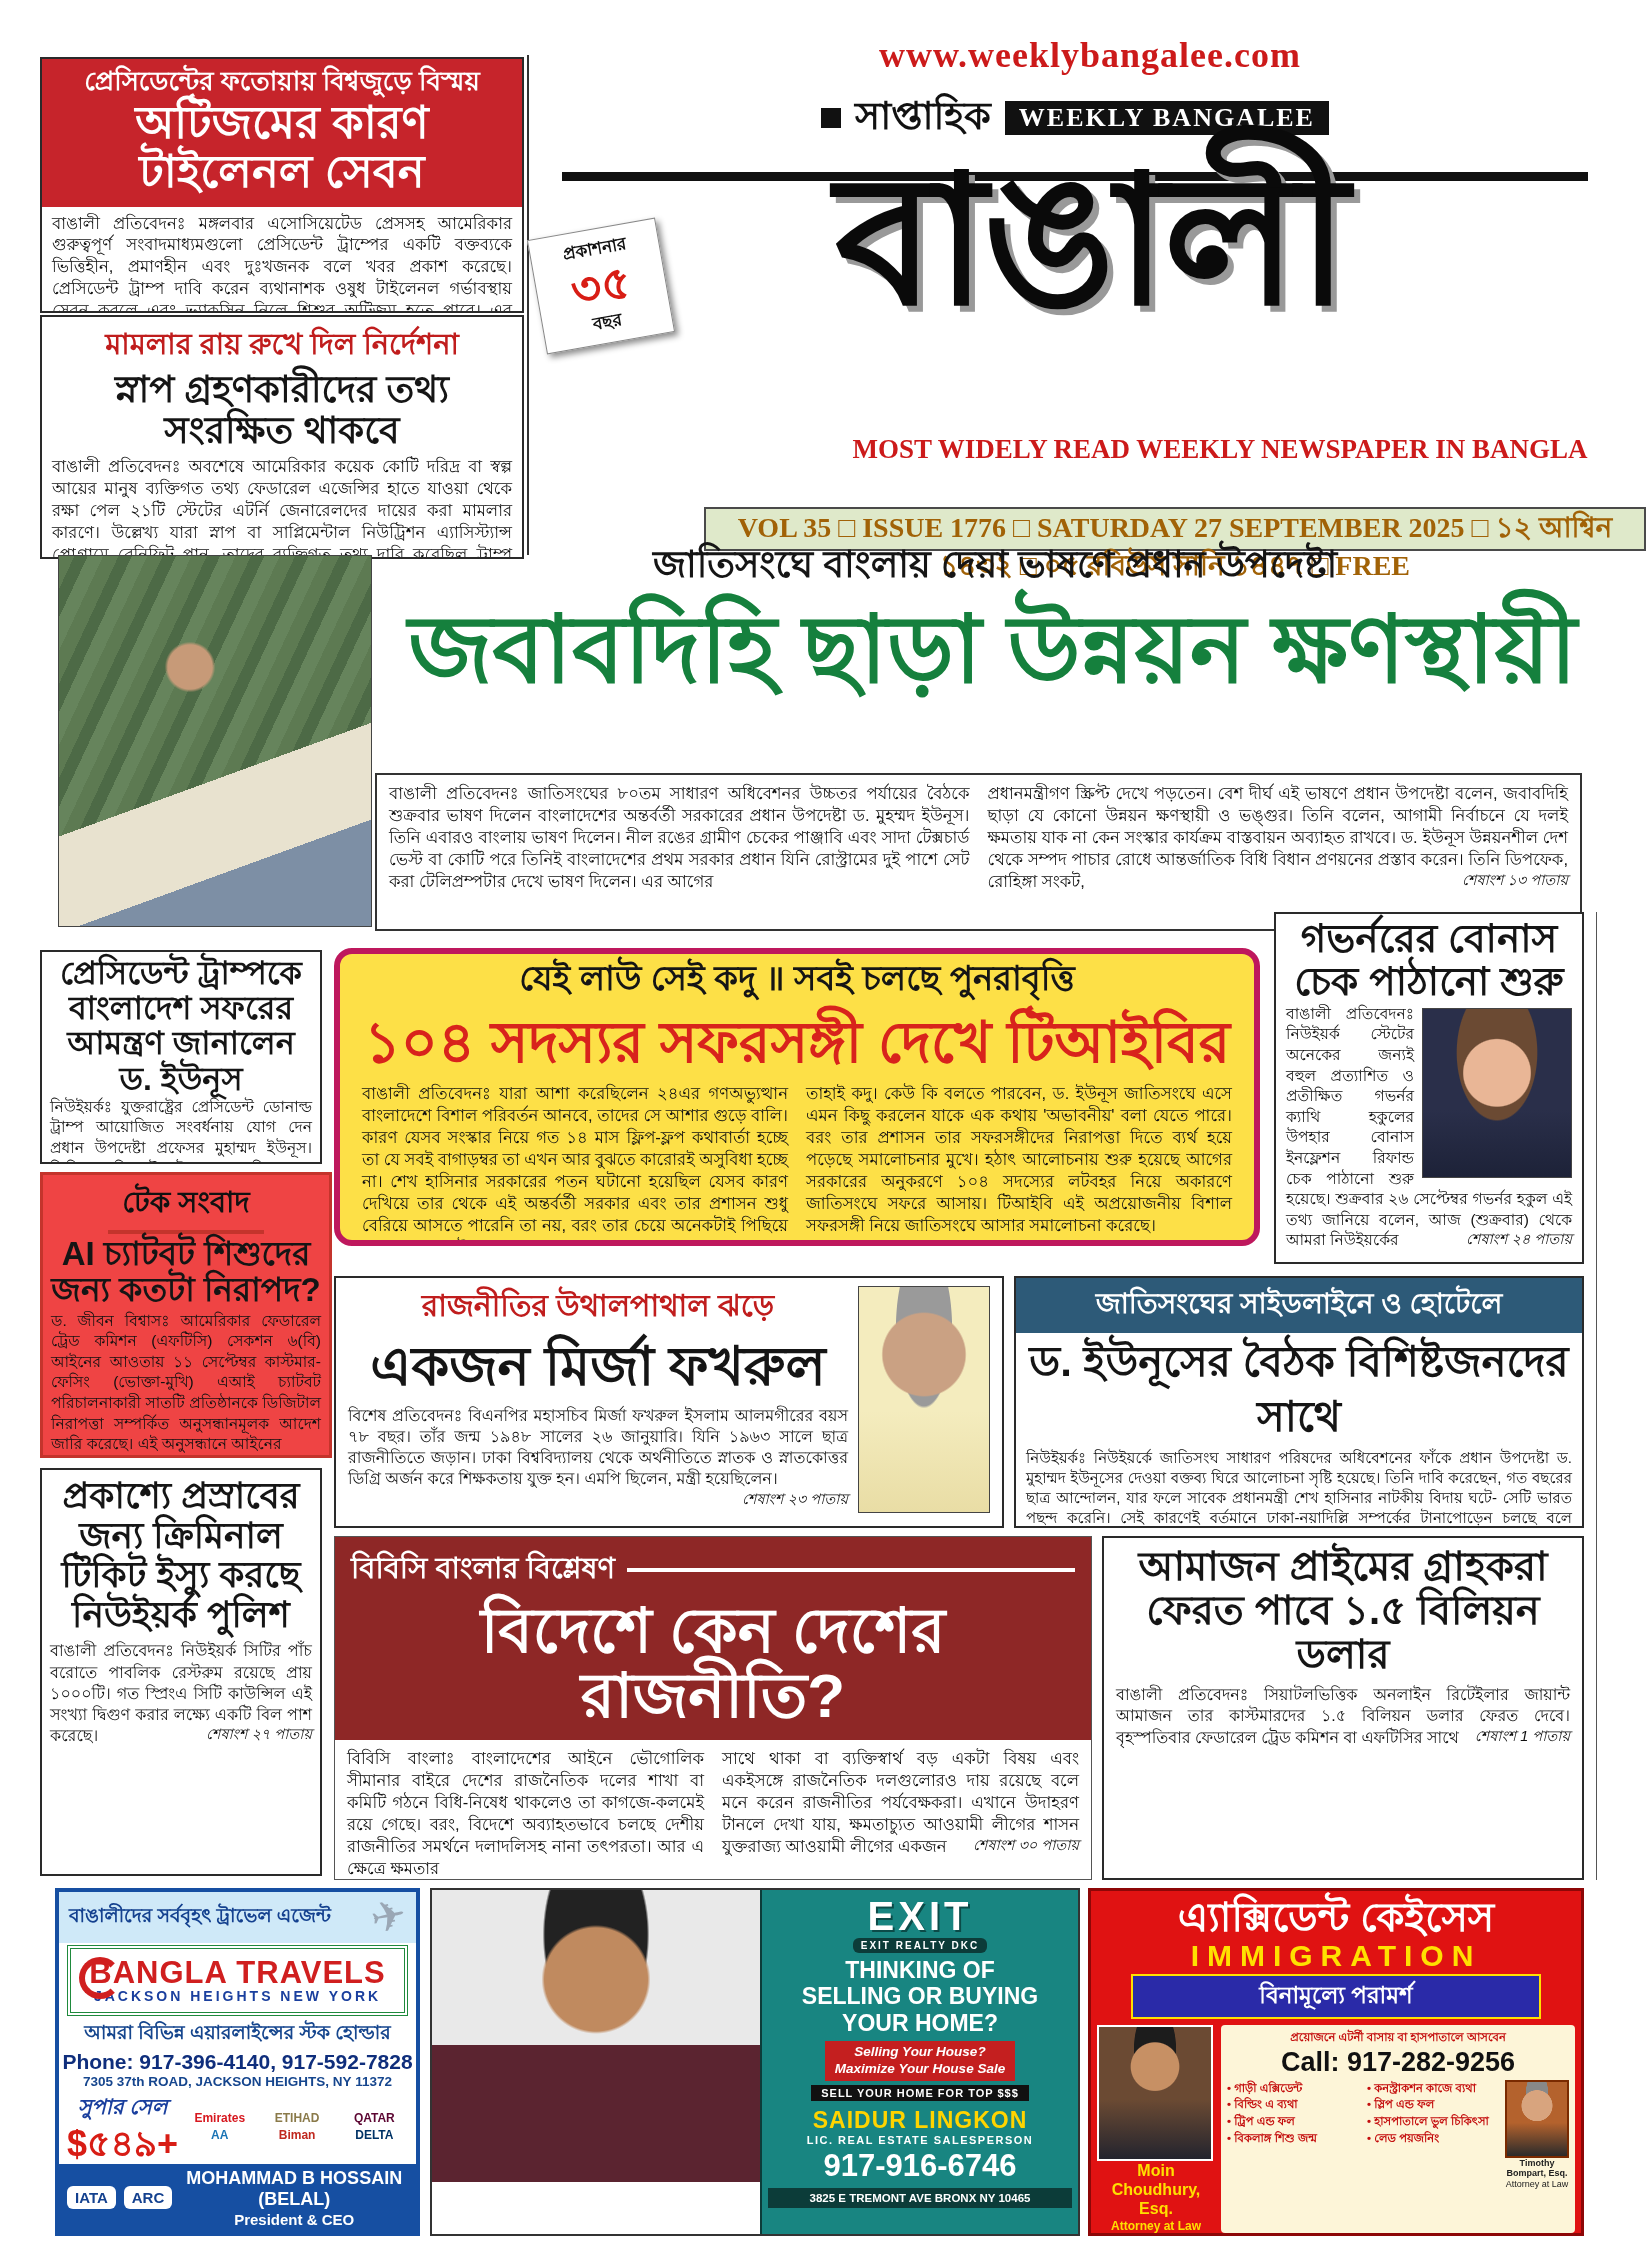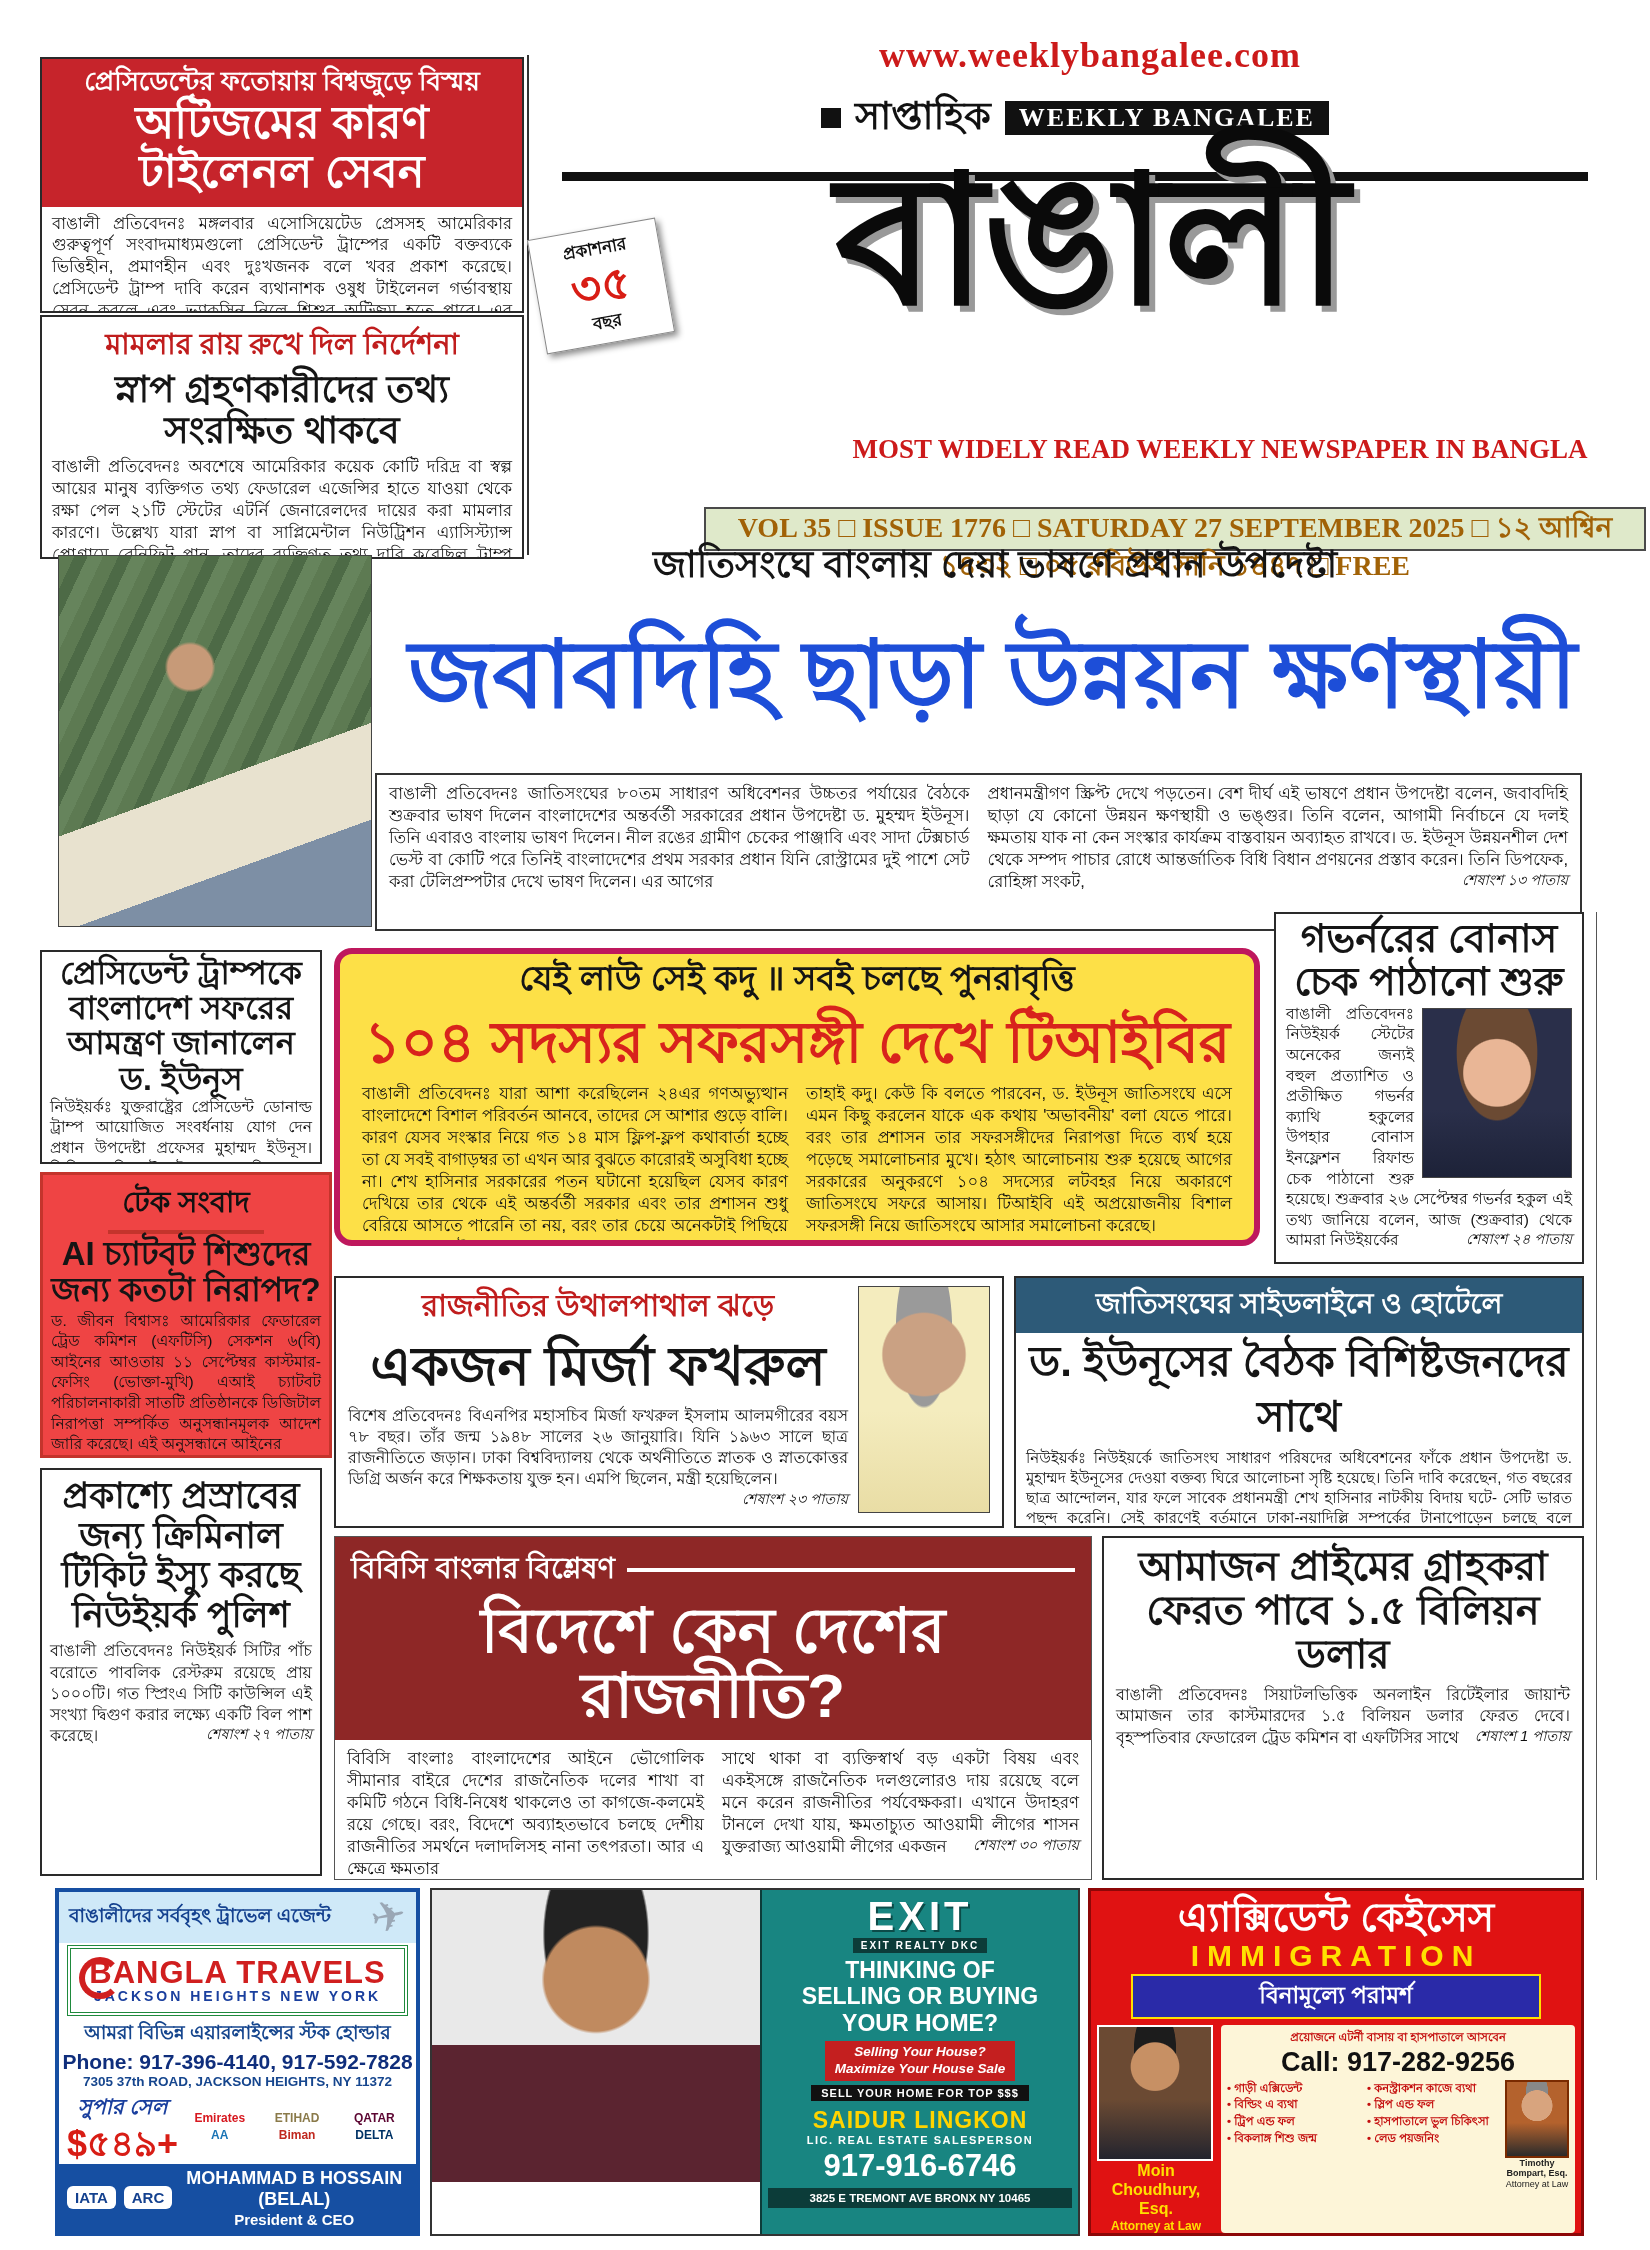--- a/index.html
+++ b/index.html
@@ -72,21 +72,21 @@
   .tr-foot{background:#164fa2;color:#fff;display:flex;align-items:center;gap:8px;
            padding:4px 8px;margin-top:auto;}
   .chip{background:#fff;color:#14418f;border-radius:6px;font-weight:900;font-size:15px;
         padding:4px 8px;text-align:center;line-height:1;}
   .tr-owner{font-weight:900;font-size:18px;line-height:1.2;}
   .tr-title{font-weight:bold;font-size:15px;}
   .ex-ad{display:flex;overflow:hidden;border:2px solid #333;}
   .ex-right{background:#188581;flex:1;color:#fff;text-align:center;display:flex;
             flex-direction:column;align-items:center;padding:6px 6px 0;position:relative;}
   .ex-logo{font-size:40px;font-weight:900;letter-spacing:4px;color:#fff;text-shadow:2px 2px 0 #0b4b48;line-height:1;}
-  .ex-sub{background:#0c3c39;color:#fff;font-size:10px;font-weight:bold;letter-spacing:2px;padding:2px 8px;margin-top:2px;}
+  .ex-sub{background:#0c3c39;color:#fff;font-size:10px;font-weight:bold;letter-spacing:2px;padding:2px 8px;margin-top:2px;border-radius:6px;}
   .ex-think{font-weight:900;font-size:23px;line-height:1.15;margin-top:4px;}
   .ex-promo{background:#c41f1f;color:#fff;font-style:italic;font-size:13.5px;font-weight:bold;
             padding:3px 10px;margin-top:5px;line-height:1.25;}
   .ex-strip{background:#111;color:#fff;font-size:11px;font-weight:bold;letter-spacing:1px;
             padding:2px 10px;margin-top:4px;}
   .ex-name{color:#ffd400;font-weight:900;font-size:23px;margin-top:6px;letter-spacing:1px;}
   .ex-lic{font-size:11px;font-weight:bold;letter-spacing:1.5px;}
   .ex-phone{font-size:31px;font-weight:900;margin-top:2px;}
   .ex-addr{background:#0c3c39;width:100%;font-size:11.5px;font-weight:bold;padding:4px 0;margin-top:4px;}
   .law-ad{background:#e01212;border:3px solid #8d0707;display:flex;flex-direction:column;overflow:hidden;}
@@ -148,21 +148,21 @@
   </div>
 
   <div class="abs" style="left:40px;top:545px;width:1570px;height:400px;">
     <div class="abs ph" style="left:18px;top:10px;width:312px;height:370px;
          background:
            radial-gradient(circle at 42% 30%, #c79a78 0 7%, transparent 8%),
            linear-gradient(160deg, transparent 58%, #e8e2cf 58% 78%, #7d8fa5 78%),
            repeating-linear-gradient(115deg, #5d7a52 0 14px, #4d6a46 14px 26px, #66845c 26px 40px),
            linear-gradient(#53704c,#3e5a3a);"></div>
     <div class="abs hl" style="left:340px;right:0;top:0;font-size:37px;">জাতিসংঘে বাংলায় দেয়া ভাষণে প্রধান উপদেষ্টা</div>
-    <div class="abs hl" style="left:335px;right:0;top:55px;font-size:94px;color:#1d4ed8;line-height:1.6;height:178px;overflow:hidden;">জবাবদিহি ছাড়া উন্নয়ন ক্ষণস্থায়ী</div>
+    <div class="abs hl" style="left:335px;right:0;top:30px;font-size:94px;color:#15803d;line-height:1.6;height:178px;overflow:hidden;">জবাবদিহি ছাড়া উন্নয়ন ক্ষণস্থায়ী</div>
     <div class="abs" style="left:335px;top:228px;right:28px;height:158px;border:2px solid #333;padding:8px 12px;box-sizing:border-box;">
       <div class="cols" style="height:100%;">
         <div class="col bd">বাঙালী প্রতিবেদনঃ জাতিসংঘের ৮০তম সাধারণ অধিবেশনর উচ্চতর পর্যায়ের বৈঠকে শুক্রবার ভাষণ দিলেন বাংলাদেশের অন্তর্বর্তী সরকারের প্রধান উপদেষ্টা ড. মুহম্মদ ইউনূস। তিনি এবারও বাংলায় ভাষণ দিলেন। নীল রঙের গ্রামীণ চেকের পাঞ্জাবি এবং সাদা টেক্সচার্ড ভেস্ট বা কোটি পরে তিনিই বাংলাদেশের প্রথম সরকার প্রধান যিনি রোস্ট্রামের দুই পাশে সেট করা টেলিপ্রম্পটার দেখে ভাষণ দিলেন। এর আগের</div>
         <div class="col bd">
           <span>প্রধানমন্ত্রীগণ স্ক্রিপ্ট দেখে পড়তেন। বেশ দীর্ঘ এই ভাষণে প্রধান উপদেষ্টা বলেন, জবাবদিহি ছাড়া যে কোনো উন্নয়ন ক্ষণস্থায়ী ও ভঙ্গুর। তিনি বলেন, আগামী নির্বাচনে যে দলই ক্ষমতায় যাক না কেন সংস্কার কার্যক্রম বাস্তবায়ন অব্যাহত রাখবে। ড. ইউনূস উন্নয়নশীল দেশ থেকে সম্পদ পাচার রোধে আন্তর্জাতিক বিধি বিধান প্রণয়নের প্রস্তাব করেন। তিনি ডিপফেক, রোহিঙ্গা সংকট,</span>
           <span class="more">শেষাংশ ১৩ পাতায়</span>
         </div>
       </div>
     </div>
   </div>

